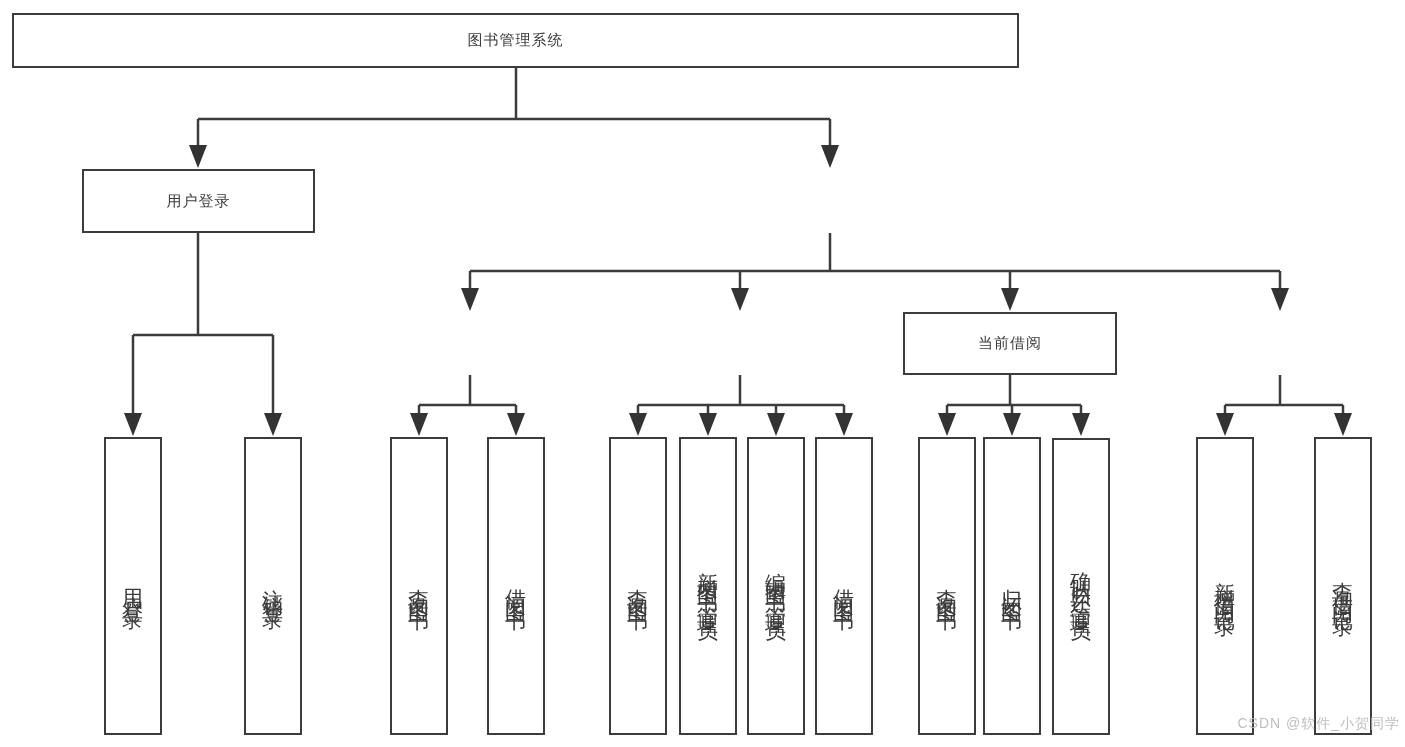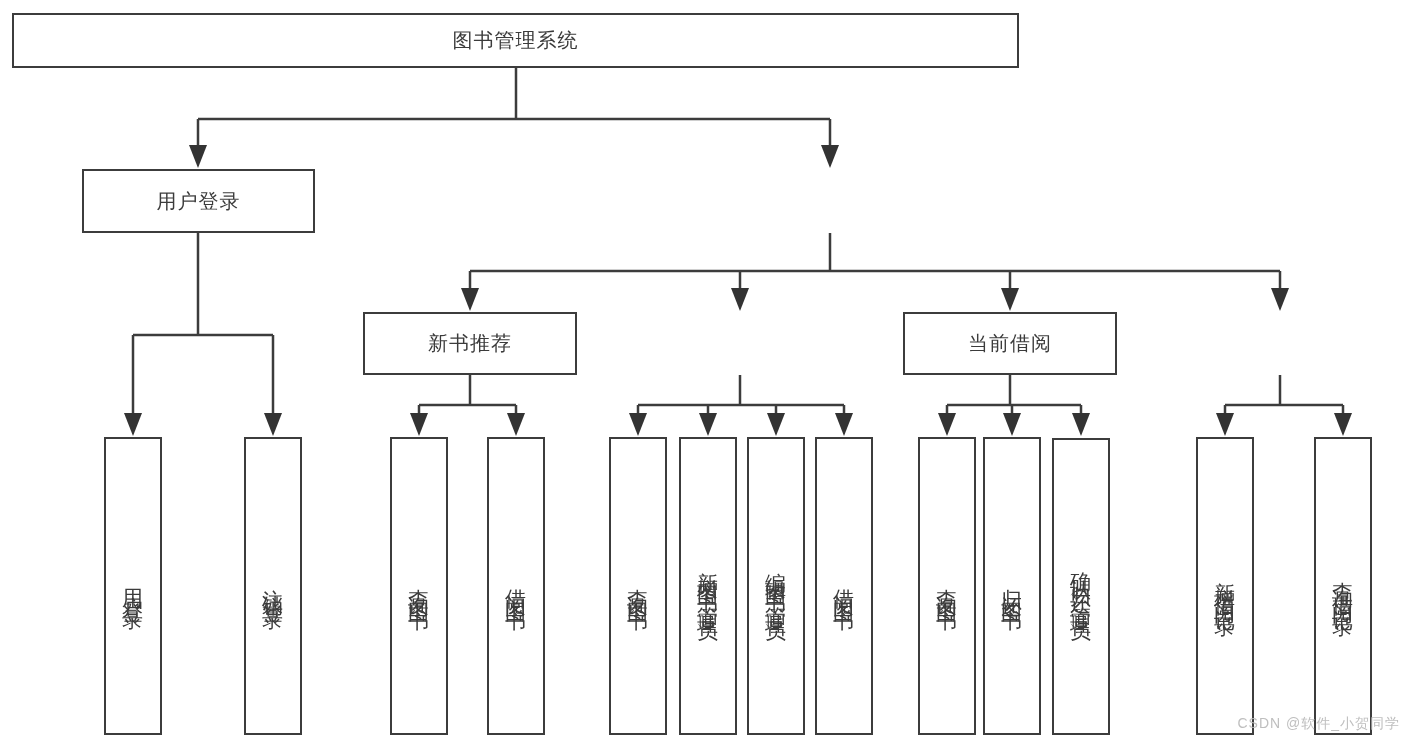--- a/index.html
+++ b/index.html
@@ -7,21 +7,21 @@
   #canvas{position:relative;width:1405px;height:747px;background:#ffffff;overflow:hidden;}
   svg.edges{position:absolute;left:0;top:0;width:1405px;height:747px;}
   .box{
     position:absolute;
     box-sizing:border-box;
     border:2.5px solid #3c3c3c;
     background:#ffffff;
     display:flex;align-items:center;justify-content:center;
     color:#3b3b3b;
   }
-  .box.h span{font-size:20px;letter-spacing:1px;white-space:nowrap;}
+  .box.h span{font-size:15px;letter-spacing:1px;white-space:nowrap;}
   .box.v .vtext{
     writing-mode:vertical-rl;
     text-orientation:mixed;
     font-size:21px;
     letter-spacing:7px;
     line-height:1;
     white-space:nowrap;
   }
   .watermark{
     position:absolute;
@@ -84,23 +84,20 @@
   </svg>
 
   <div class="box h" style="left:12px;top:13px;width:1007px;height:55px">
     <span>图书管理系统</span>
   </div>
 
   <div class="box h" style="left:82px;top:169px;width:233px;height:64px">
     <span>用户登录</span>
   </div>
 
-  <div class="box h" style="left:363px;top:312px;width:214px;height:63px">
-    <span>新书推荐</span>
-  </div>
   <div class="box h" style="left:903px;top:312px;width:214px;height:63px">
     <span>当前借阅</span>
   </div>
 
   <div class="box v" style="left:104px;top:437px;width:58px;height:298px">
     <span class="vtext">用户登录</span>
   </div>
   <div class="box v" style="left:244px;top:437px;width:58px;height:298px">
     <span class="vtext">注销登录</span>
   </div>

